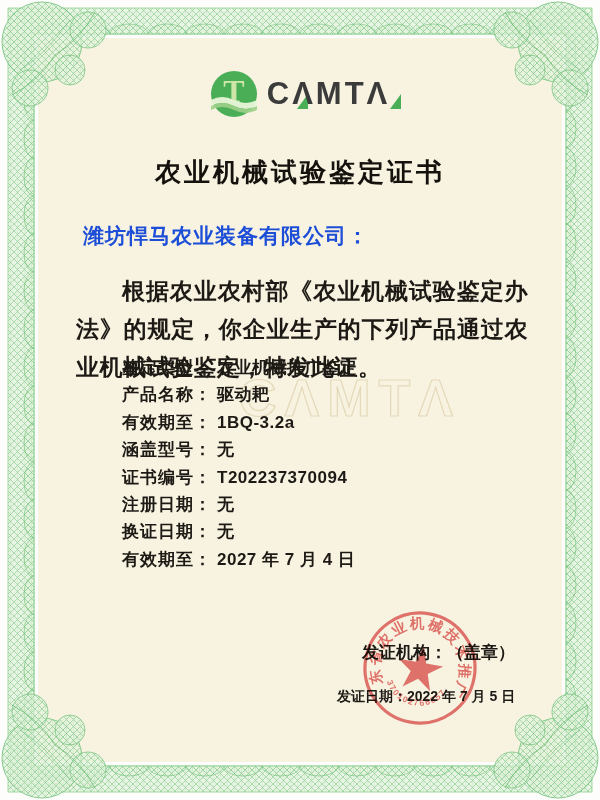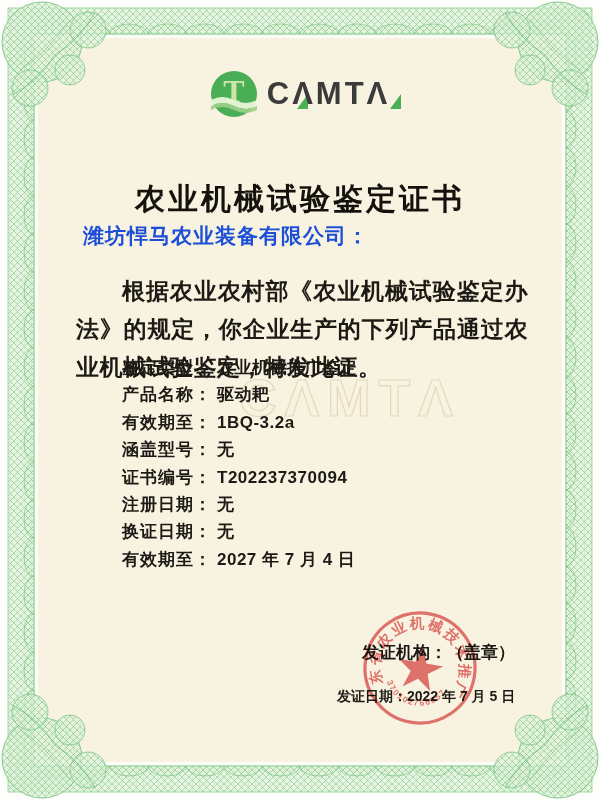--- a/index.html
+++ b/index.html
@@ -12,21 +12,21 @@
   
   .logo-row { position:absolute; left:0; top:70px; width:600px; display:flex; justify-content:center; align-items:center; gap:9px; }
   .wordmark { position:relative; font-size:31px; font-weight:bold; letter-spacing:3px; color:#3b3b3b; line-height:48px; }
   .tri { position:absolute; bottom:9px; width:0; height:0; border-left:11px solid transparent; border-bottom:15px solid #4aae57; z-index:0; }
   .tri1 { left:30px; } .tri2 { left:123px; }
   .wordmark span { position:relative; z-index:1; }
 
   
   .title { position:absolute; left:0; top:155px; width:600px; text-align:center;
            font-family:"Liberation Serif","DejaVu Serif",serif; font-weight:bold;
-           font-size:30px; letter-spacing:3px; color:#15120e;margin-top:24px; }
+           font-size:26px; letter-spacing:3px; color:#15120e; }
 
   
   .addressee { position:absolute; left:83px; top:222px; font-size:21px; font-weight:bold; color:#1d4ed8; letter-spacing:1px; }
 
   
   .body-par { position:absolute; left:76px; top:272px; width:452px; font-size:23px; font-weight:700;
               color:#1d1a15; line-height:38px; text-indent:2em; letter-spacing:0.5px; text-align:justify; }
 
   
   .fields { position:absolute; left:122px; top:354px; width:420px; }

